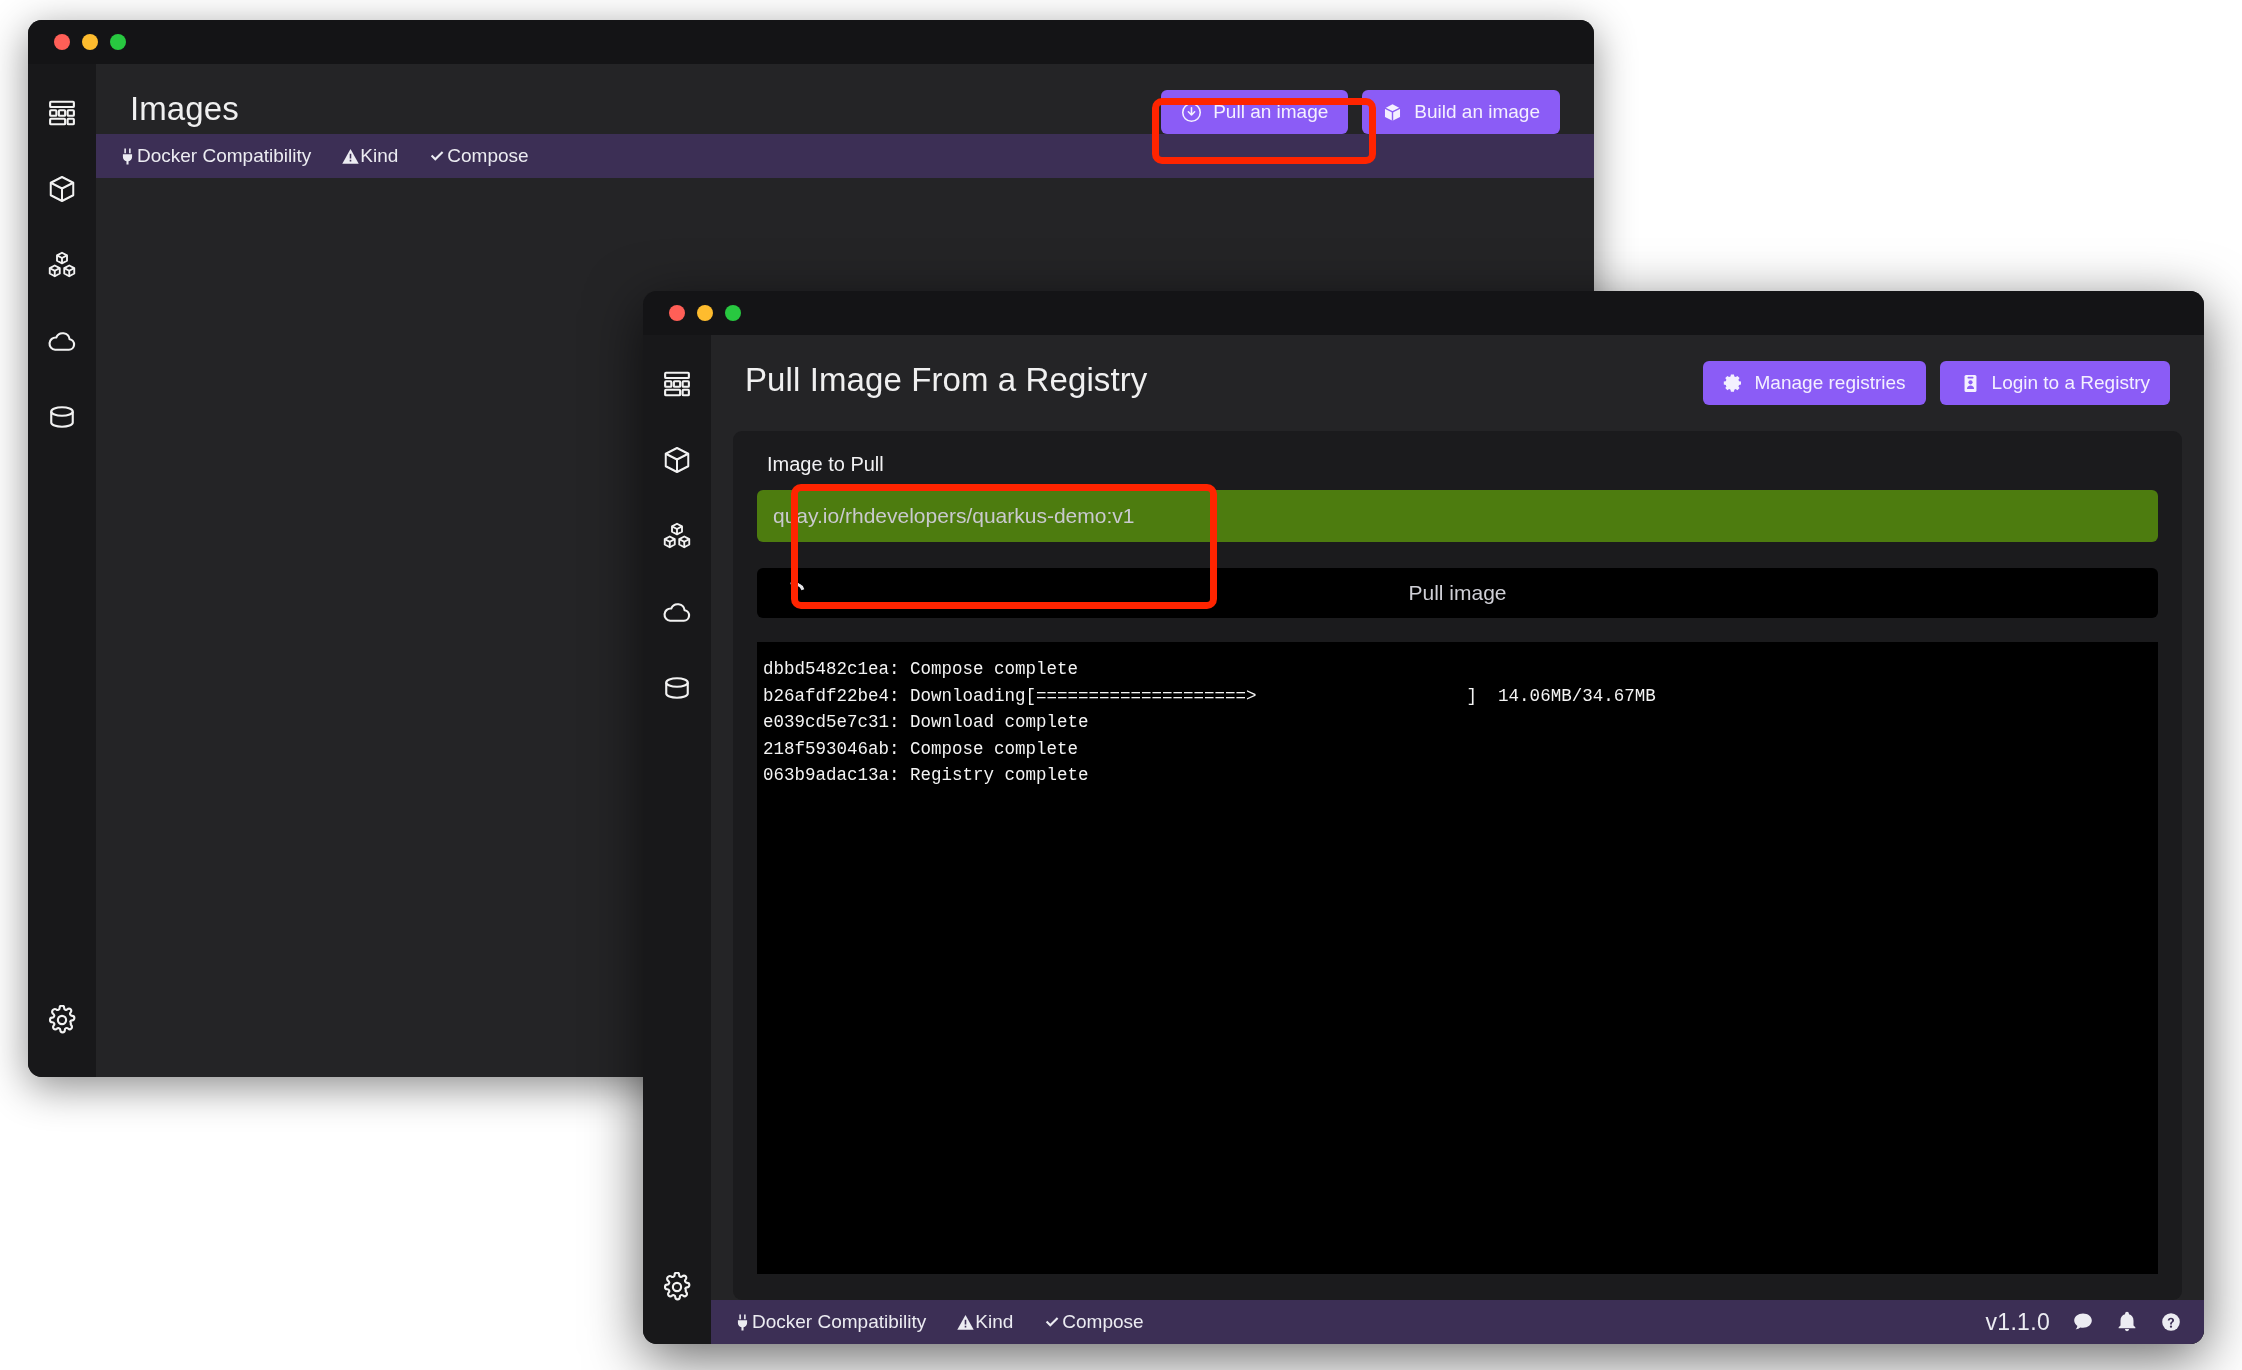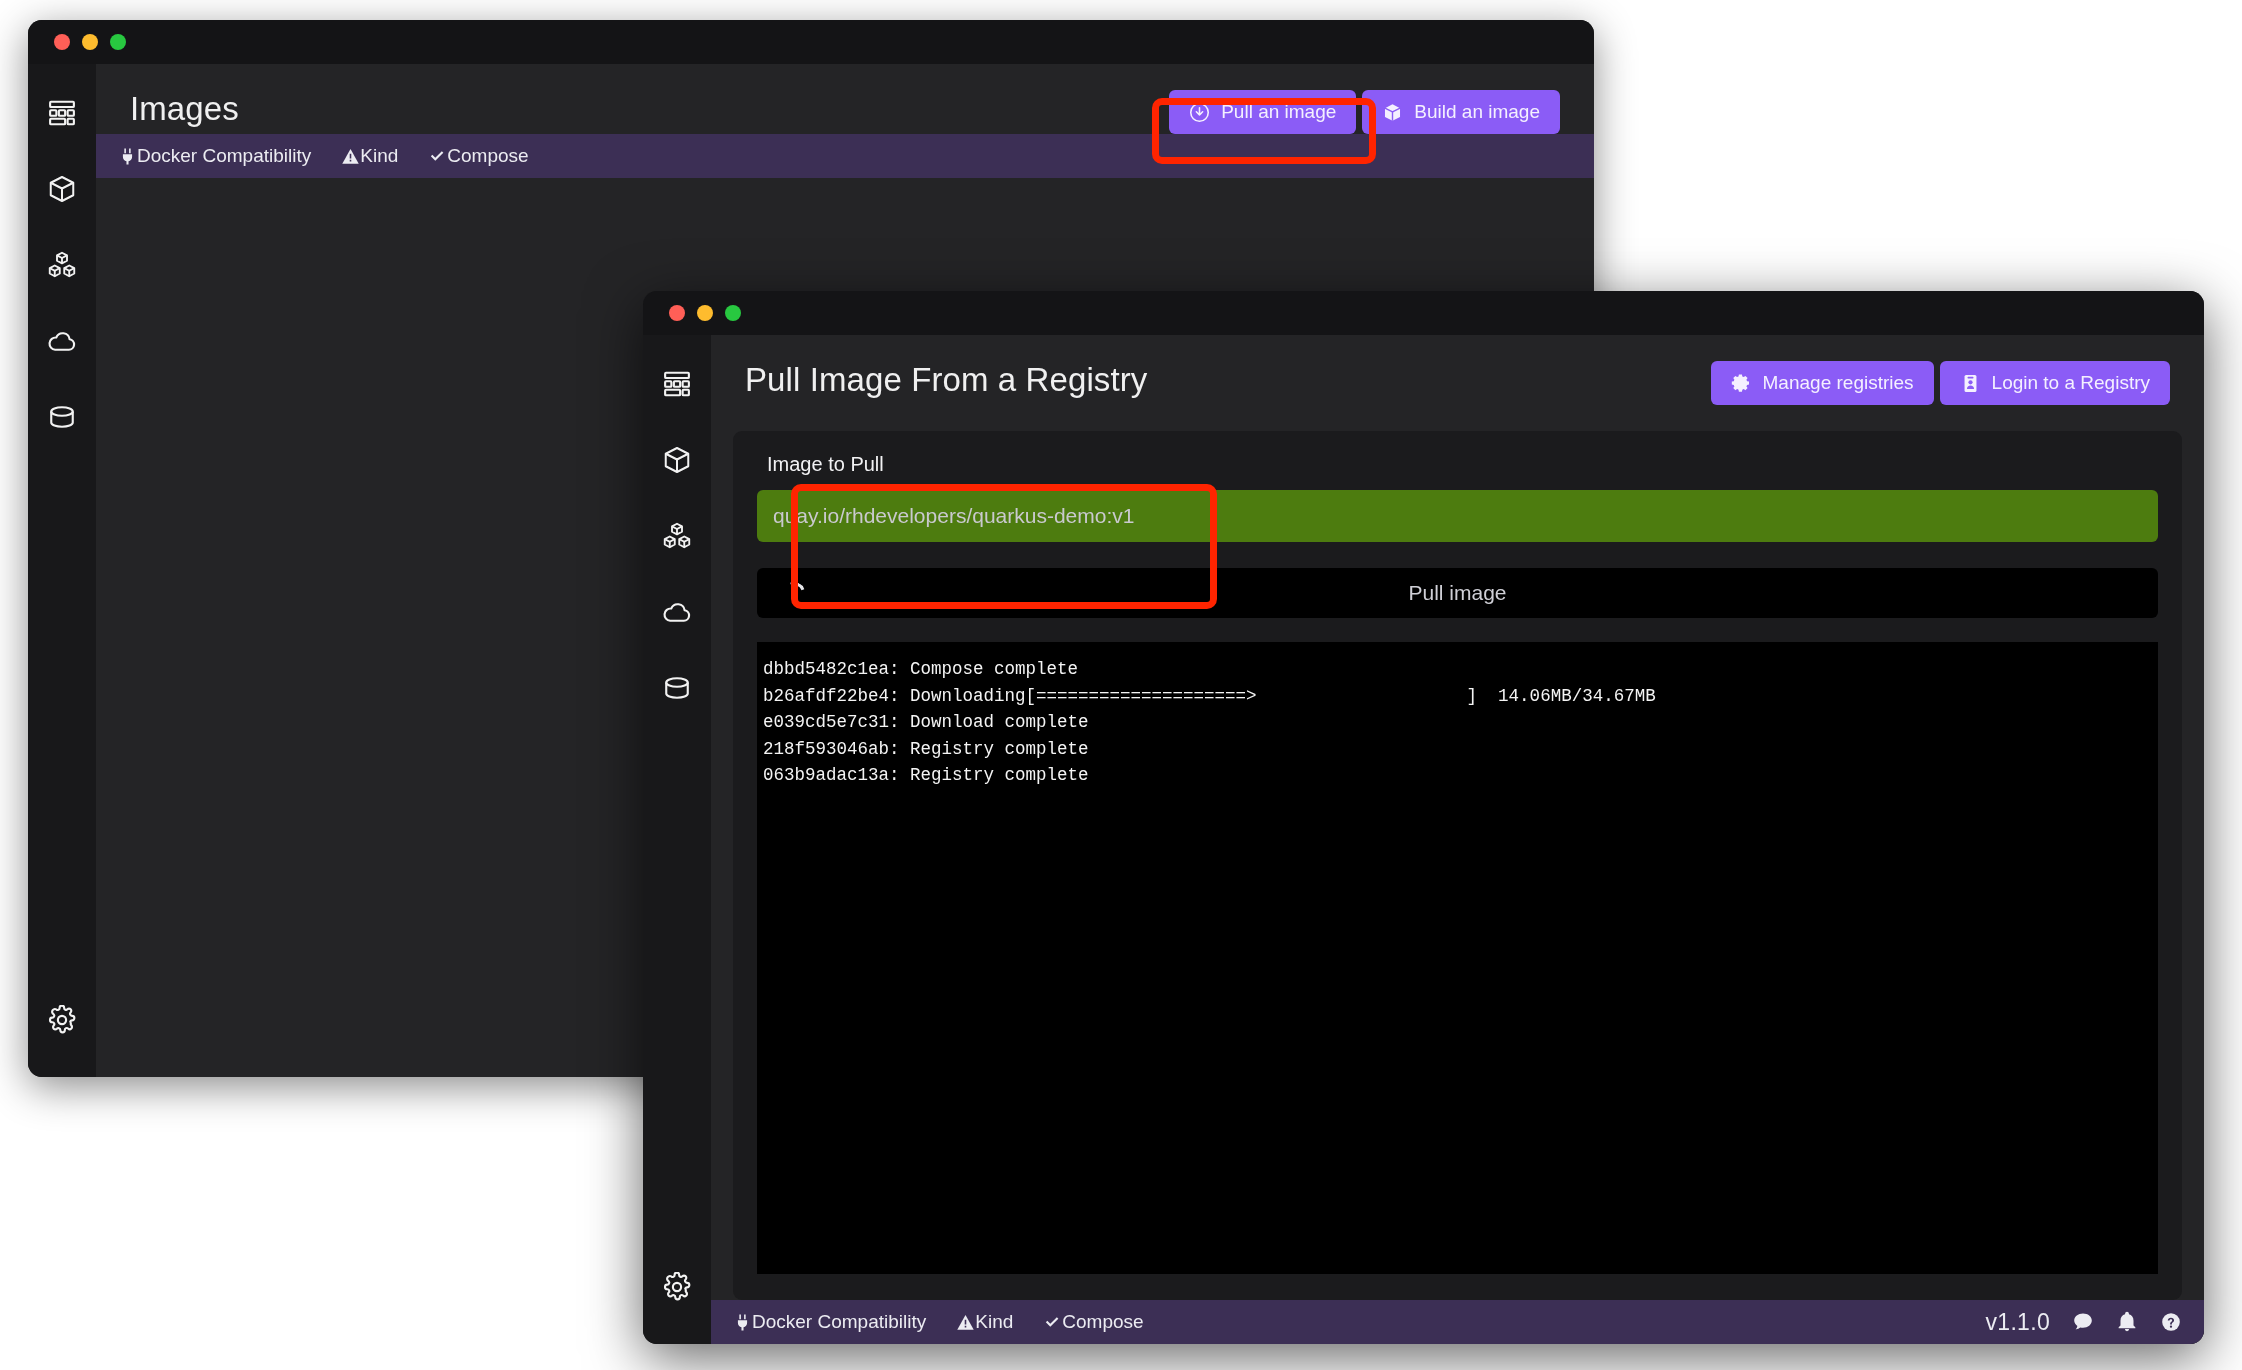--- a/index.html
+++ b/index.html
@@ -61,21 +61,21 @@
   }
 
   .page-head {
     display:flex; align-items:flex-start; justify-content: space-between;
     padding: 26px 34px 0 34px;
   }
   .page-title {
     font-size: 33px; font-weight: 400; color: #f0f0f0;
     letter-spacing: .1px; white-space: nowrap;
   }
-  .head-actions { display:flex; gap: 6px; align-items:center; }
+  .head-actions { display:flex; gap: 14px; align-items:center; }
 
   .btn {
     background: #8b5cf6;
     color: #f4f0ff;
     border: none; border-radius: 6px;
     height: 44px;
     padding: 0 20px;
     display:inline-flex; align-items:center; gap:11px;
     font-size: 19px;
     font-family: "Liberation Sans", sans-serif;
@@ -439,21 +439,21 @@
           </div>
 
           <div class="pull-btn">
             <span class="spinner"></span>
             <span>Pull image</span>
           </div>
 
           <div class="terminal"><span>dbbd5482c1ea: Compose complete</span>
 <span>b26afdf22be4: Downloading[====================&gt;                    ]  14.06MB/34.67MB</span>
 <span>e039cd5e7c31: Download complete</span>
-<span>218f593046ab: Registry complete</span>
+<span>218f593046ab: Compose complete</span>
 <span>063b9adac13a: Registry complete</span></div>
         </div>
 
         <div class="statusbar">
           <div class="sb-item">
             <span>
               <svg viewBox="0 0 24 24">
                   <path d="M8 2v6h2V2zm6 0v6h2V2zM6.2 9.2v3.4c0 2.7 1.9 4.9 4.5 5.45V22h2.6v-3.95c2.6-.55 4.5-2.75 4.5-5.45V9.2z"></path>
                 </svg>
             </span>

